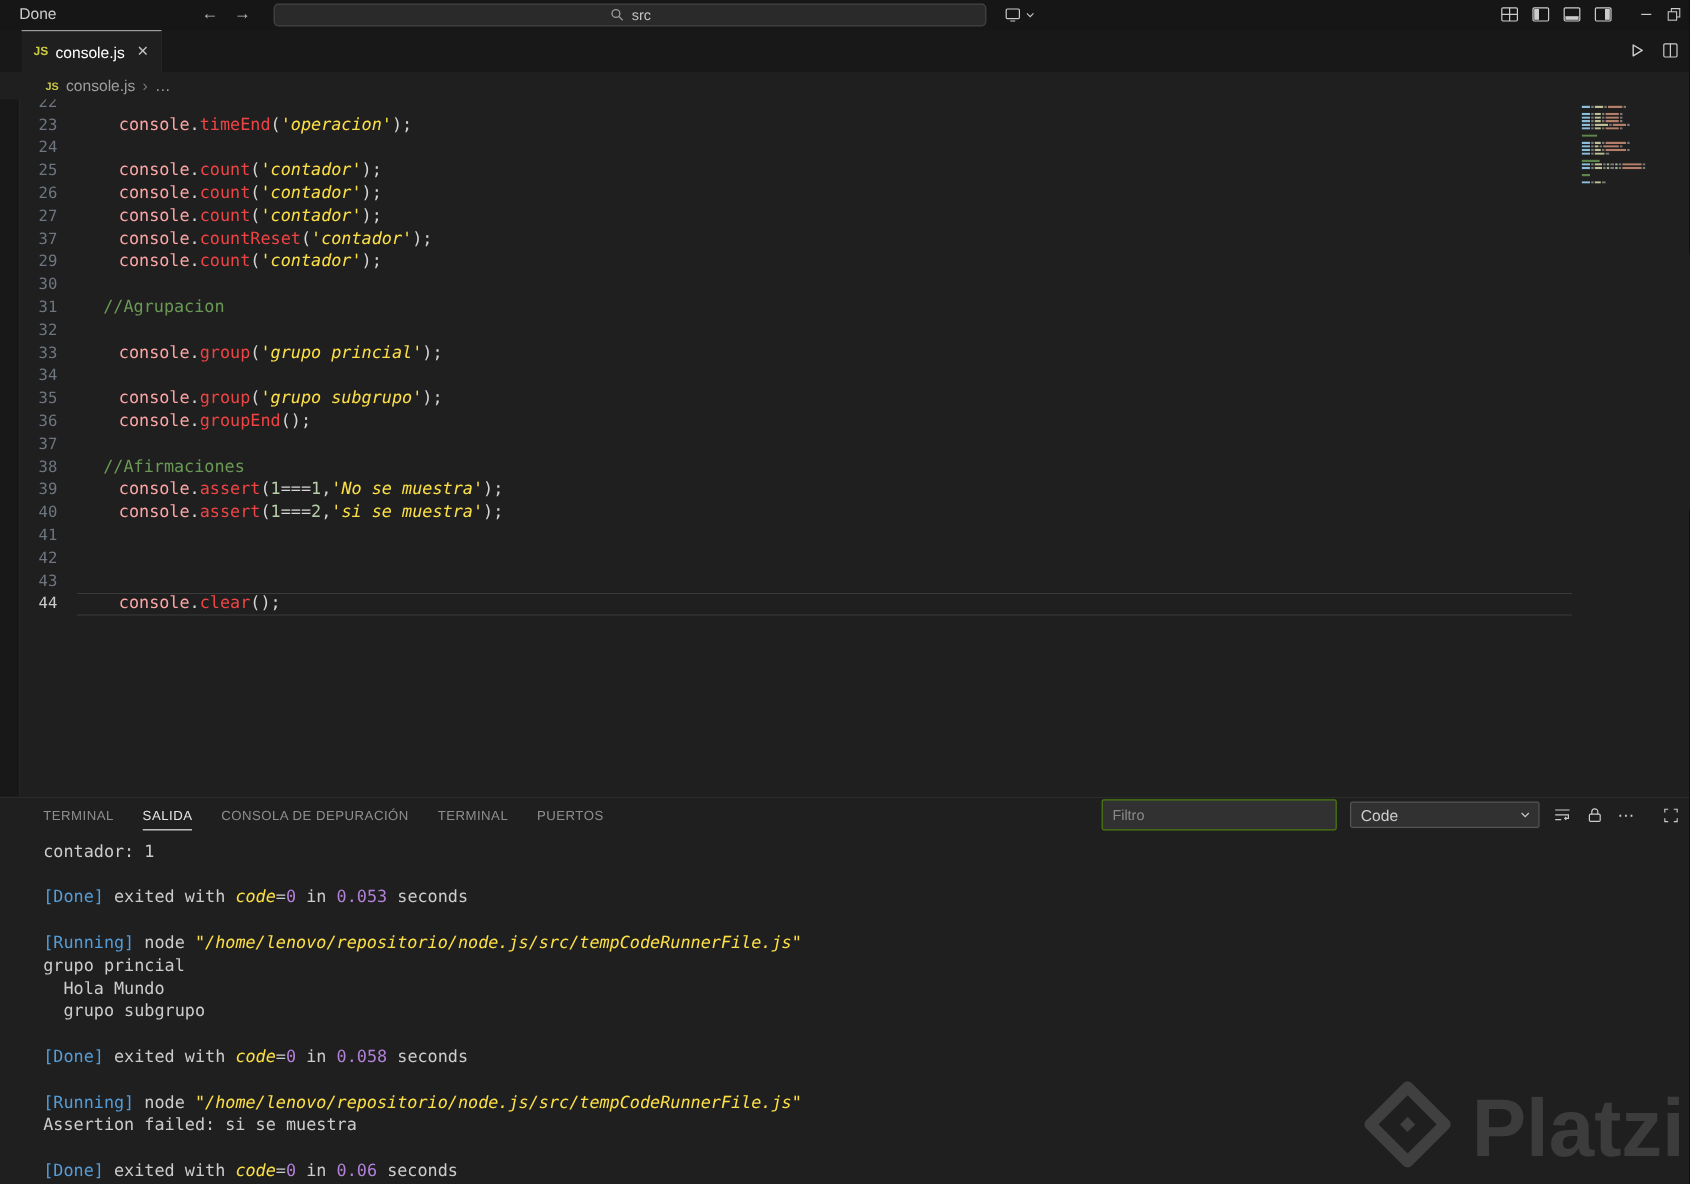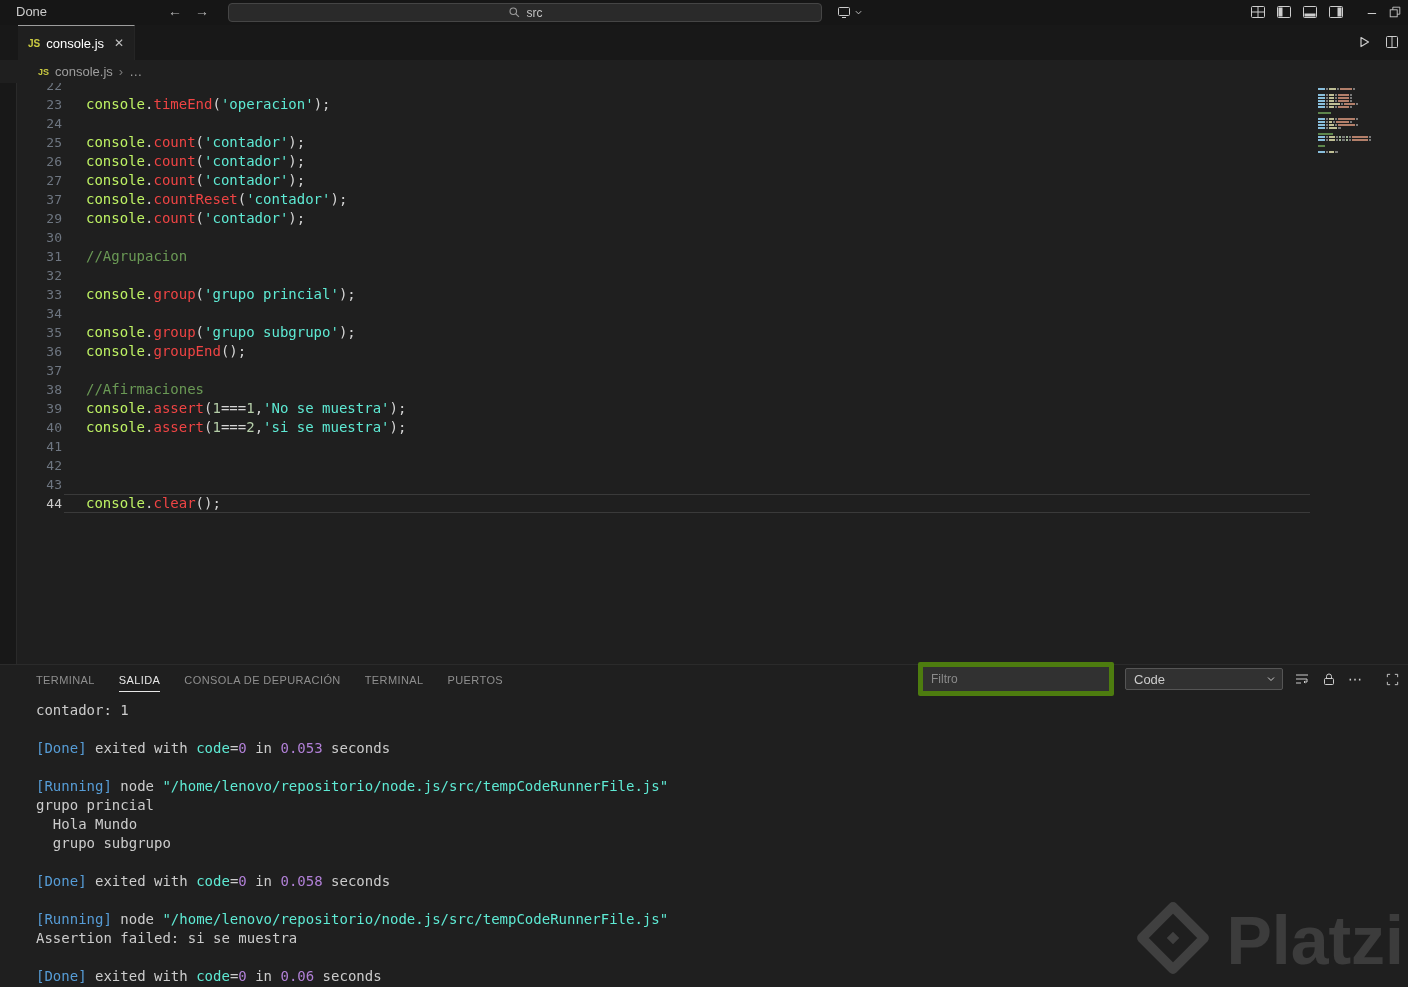--- a/index.html
+++ b/index.html
@@ -38,42 +38,42 @@
   .editor-actions { position:absolute; right:8px; top:9px; display:flex; gap:12px; }
   
   .breadcrumbs { height:23px; display:flex; align-items:center; gap:6px; padding-left:38px;
     font-size:13px; color:#9d9d9d; background:#1f1f1f; }
   .crumb-sep { color:#7a7a7a; font-size:13px; }
   
   .editor { position:absolute; top:83px; left:0; right:0; height:581px; overflow:hidden; background:#1f1f1f; }
   .left-strip { position:absolute; left:0; top:-23px; bottom:0; width:17px; background:#181818; border-right:1px solid #2a2a2a; }
   .code-lines { position:absolute; left:18px; right:0; top:-7px; font-family:"DejaVu Sans Mono", monospace; font-size:14px; }
   .line { display:flex; height:19px; line-height:19px; white-space:pre; }
-  .ln { width:44px; flex:none; text-align:right; color:#6e7681; font-size:13px; }
+  .ln { width:44px; flex:none; text-align:center; color:#6e7681; font-size:13px; }
   .lc { flex:1; margin-left:2px; padding-left:22px; margin-right:98px; }
   .line.current .ln { color:#cccccc; }
   .line.current .lc { box-shadow: inset 0 1px 0 #3a3a3a, inset 0 -1px 0 #3a3a3a; }
-  .tk-o { color:#bef264; } .tk-f { color:#ef4444; } .tk-s { color:#5eead4; }
+  .tk-o { color:#fca5a5;margin-left:13px; } .tk-f { color:#ef4444; } .tk-s { color:#fde047;font-style:italic; }
   .tk-c { color:#6a9955; } .tk-n { color:#b5cea8; } .tk-p { color:#d4d4d4; }
   .tk-d { color:#cccccc; } .tk-t { color:#569cd6; } .tk-v { color:#b180d7; }
   
   .minimap { position:absolute; top:2px; right:12px; width:78px; }
   .mm-row { height:2px; margin-bottom:1px; white-space:nowrap; overflow:hidden; }
   .mm-bar { display:inline-block; height:2px; margin-right:1px; vertical-align:top; opacity:.85; }
   .mm-o { background:#9cdcfe; } .mm-f { background:#dcdcaa; } .mm-s { background:#ce9178; }
   .mm-c { background:#6a9955; } .mm-n { background:#b5cea8; } .mm-p { background:#8a8a8a; }
   
   .panel { position:absolute; top:664px; left:0; right:0; bottom:0; background:#1f1f1f; border-top:1px solid #2b2b2b; }
   .panel-header { position:relative; height:28px; }
   .panel-tabs { position:absolute; left:36px; top:0; height:28px; display:flex; gap:24px; align-items:center; }
   .panel-tab { font-size:11px; letter-spacing:.4px; color:#8f8f8f; padding:7px 0 5px; cursor:default; }
   .panel-tab.active { color:#e7e7e7; border-bottom:1px solid #e7e7e7; }
   .panel-actions { position:absolute; right:8px; top:0; height:28px; display:flex; align-items:center; gap:11px; }
   .filter {
-    width:196px; height:20px; background:#313131; border:5px solid #4d7c0f; border-radius:2px;
+    width:196px; height:20px; background:#313131; border:1px solid #4d7c0f; border-radius:2px;
     color:#cccccc; font-size:12px; padding:12px 8px; outline:none; font-family:"Liberation Sans",sans-serif;
   }
   .filter::placeholder { color:#8a8a8a; }
   .channel {
     width:158px; height:22px; background:#313131; border:1px solid #555555; border-radius:2px;
     display:flex; align-items:center; justify-content:space-between; padding:0 6px 0 8px; font-size:13px; color:#cccccc;
   }
   .more-glyph { font-size:14px; color:#cccccc; }
   .max-gap { margin-left:12px; }
   .panel-output {

